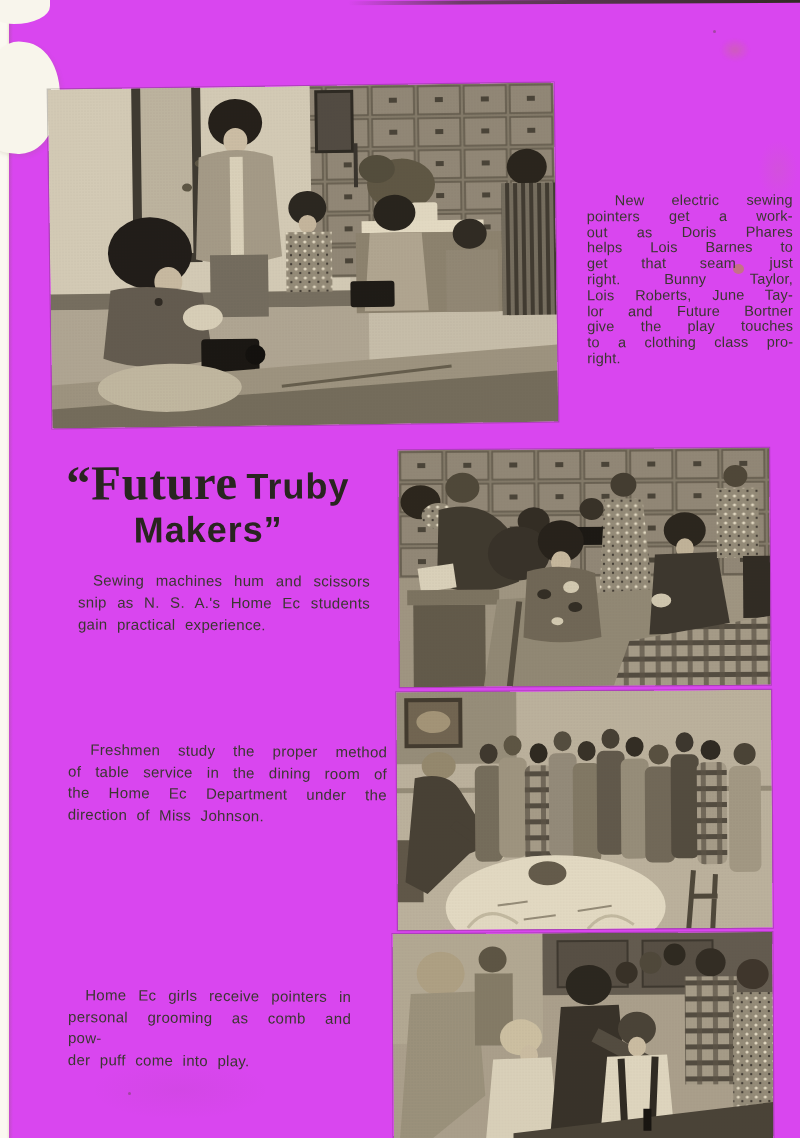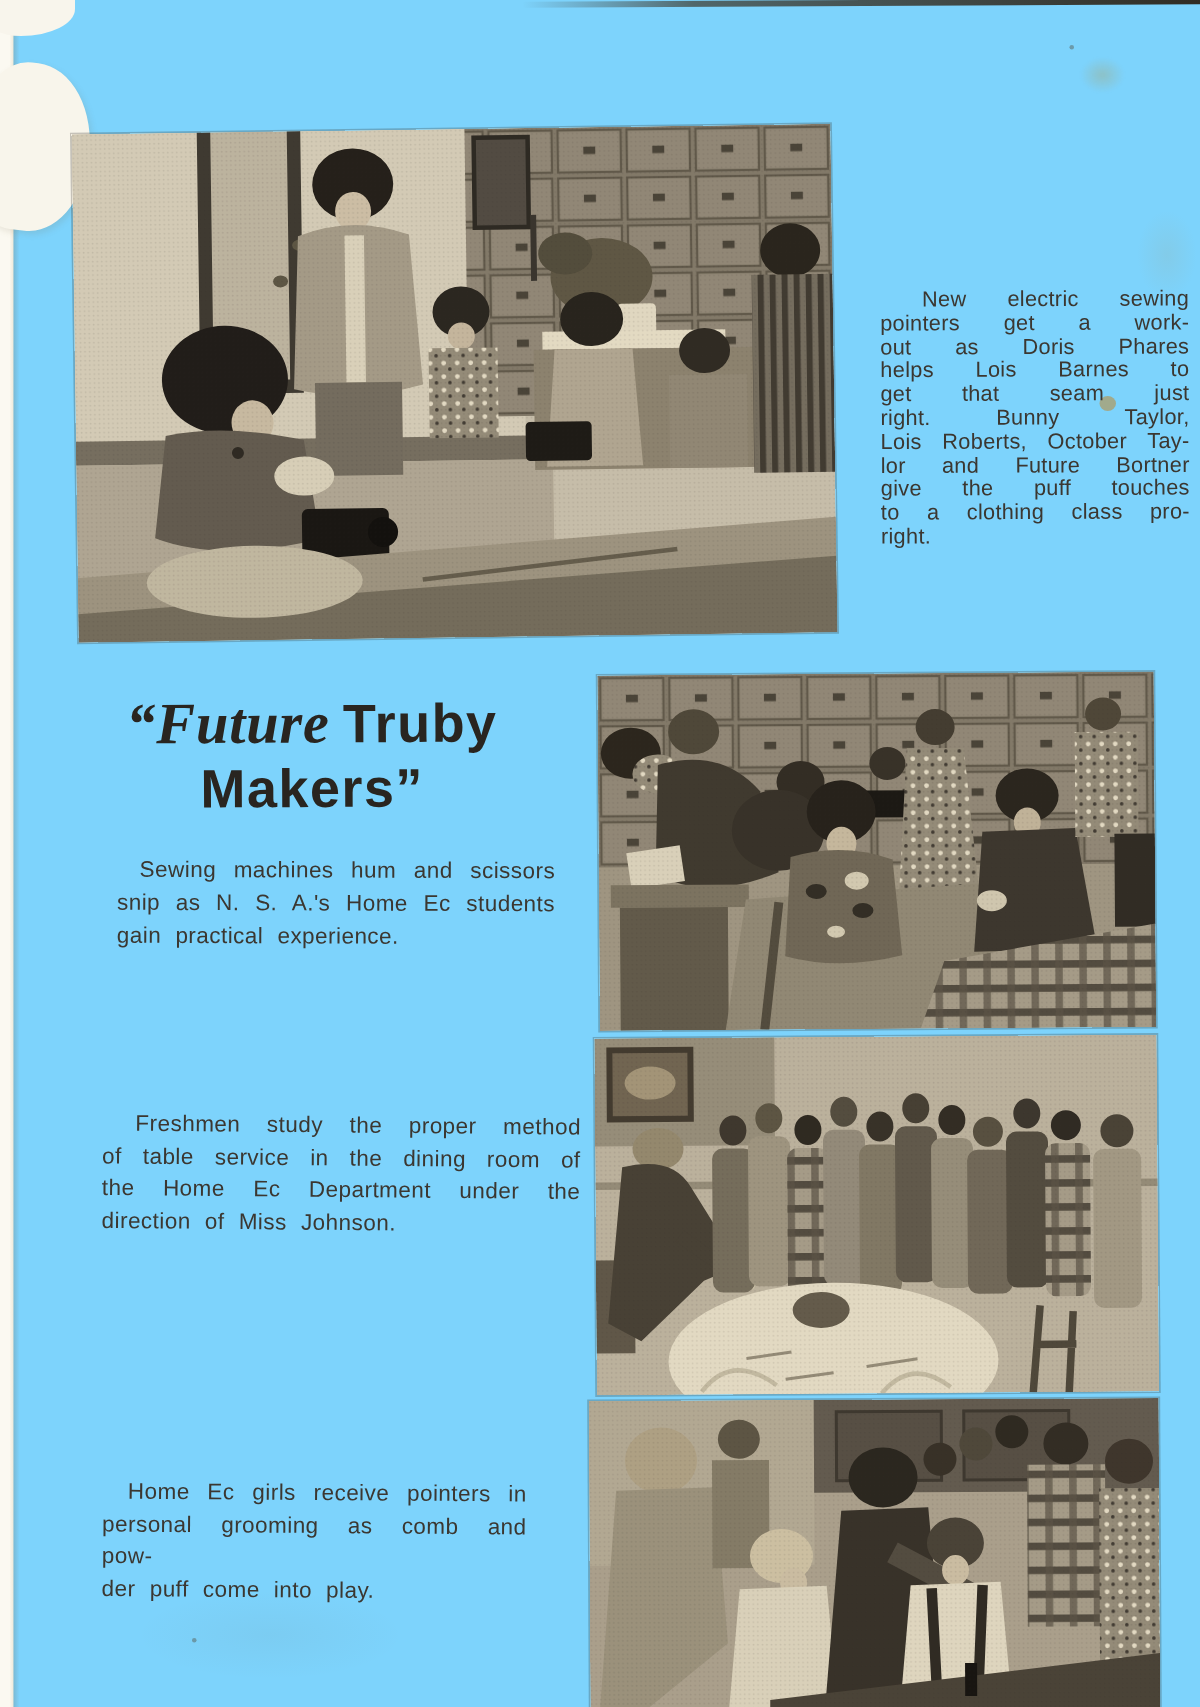--- a/index.html
+++ b/index.html
@@ -1,19 +1,19 @@
 <!DOCTYPE html>
 <html><head>
 <meta charset="utf-8">
 <style>
   html,body{margin:0;padding:0;background:#888;}
   .page{
     position:relative;
     width:800px;height:1138px;
-    background:#7dd3fc;
+    background:#d946ef;
     overflow:hidden;
     font-family:"Liberation Sans", sans-serif;
   }
   
   .edge-left{position:absolute;left:0;top:0;width:9px;height:100%;
     background:linear-gradient(90deg,#fbf9f1 70%,#efe9d9);}
   .edge-crease{position:absolute;left:9px;top:0;width:4px;height:100%;
     background:linear-gradient(90deg,rgba(110,95,70,.22),rgba(110,95,70,0));}
   .tear-patch{position:absolute;left:-18px;top:42px;width:78px;height:112px;
     background:#f8f5eb;border-radius:46% 58% 52% 44%;transform:rotate(7deg);
@@ -45,22 +45,22 @@
 
   
   .caption-right{position:absolute;left:587px;top:193px;width:206px;
     font-size:14.5px;line-height:15.8px;color:#3b3731;
     letter-spacing:.2px;word-spacing:2px;transform:rotate(-0.2deg);}
   .caption-right .line.first{text-indent:28px;}
 
   .title{position:absolute;left:56px;top:462px;width:304px;text-align:center;
     color:#292520;transform:rotate(-0.3deg);}
   .title .t-line{line-height:41px;white-space:nowrap;}
-  .title .serif-it{font-family:"Liberation Serif", serif;font-style:italic;
-    font-weight:600;font-size:39px;letter-spacing:.5px;margin-top:44px;}
+  .title .serif-it{font-family:"Liberation Serif", serif;
+    font-weight:600;font-size:49px;letter-spacing:.5px;margin-top:44px;}
   .title .bold-sans{font-family:"Liberation Sans", sans-serif;font-weight:bold;
     font-size:36px;letter-spacing:1px;}
 
   .para{position:absolute;font-size:15px;color:#3b3731;
     letter-spacing:.3px;word-spacing:5px;}
   .para1{left:78px;top:570px;width:292px;line-height:22px;transform:rotate(0.2deg);}
   .para1 .line.first{text-indent:15px;}
   .para2{left:68px;top:740px;width:319px;line-height:21.5px;transform:rotate(0.5deg);}
   .para2 .line.first{text-indent:22px;}
   .para3{left:68px;top:985px;width:283px;line-height:21.5px;transform:rotate(0.4deg);}
@@ -164,23 +164,23 @@
     </svg>
   </figure>
 
   <div class="caption-right">
       <div class="line first">New electric sewing</div>
       <div class="line">pointers get a work-</div>
       <div class="line">out as Doris Phares</div>
       <div class="line">helps Lois Barnes to</div>
       <div class="line">get that seam just</div>
       <div class="line">right. Bunny Taylor,</div>
-      <div class="line">Lois Roberts, October Tay-</div>
+      <div class="line">Lois Roberts, June Tay-</div>
       <div class="line">lor and Future Bortner</div>
-      <div class="line">give the puff touches</div>
+      <div class="line">give the play touches</div>
       <div class="line">to a clothing class pro-</div>
       <div class="line last">right.</div>
     </div>
 
   <h1 class="title" style="margin:0;font-weight:normal;">
     <div class="t-line"><span class="serif-it">“Future</span> <span class="bold-sans">Truby</span></div>
     <div class="t-line bold-sans">Makers”</div>
   </h1>
 
   <div class="para para1">

